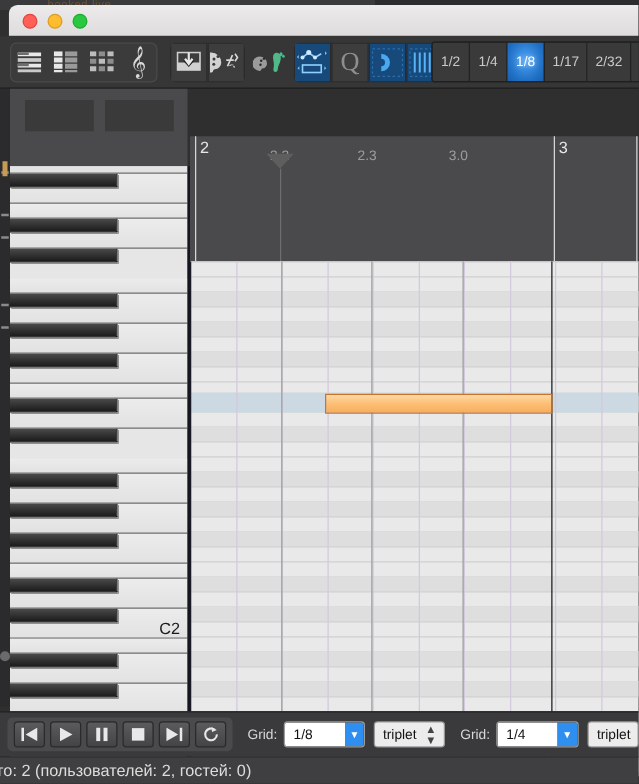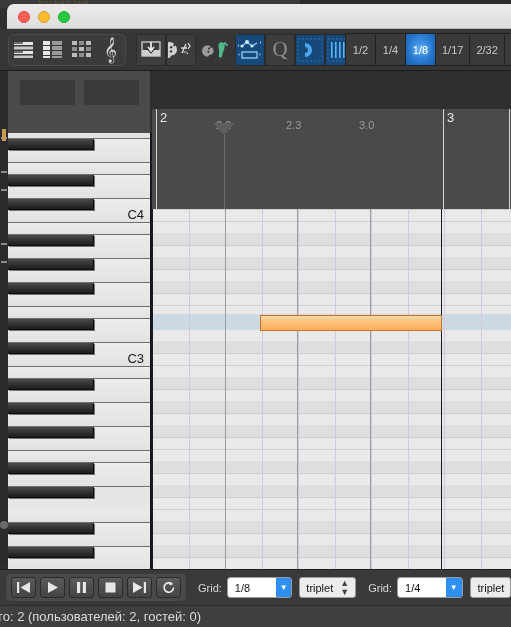--- a/index.html
+++ b/index.html
@@ -405,44 +405,41 @@
       <div class="amber"></div>
       <div class="knob"></div>
     </div>
 
     <div class="kb-header">
       <div class="slot a"></div>
       <div class="slot b"></div>
     </div>
 
     <div class="keyboard" id="keyboard">
-        <div class="wkey" style="top: 66px; height: 24px;">
-          <span class="label">C4</span>
-        </div>
         <div class="wkey" style="top: 42px; height: 24px;"></div>
         <div class="wkey" style="top: 30px; height: 12px;"></div>
         <div class="wkey" style="top: 6px; height: 24px;"></div>
         <div class="wkey" style="top: -18px; height: 24px;"></div>
         <div class="bkey" style="top: 66px;"></div>
         <div class="bkey" style="top: 42px;"></div>
         <div class="bkey" style="top: 6px;"></div>
-        <div class="wkey" style="top: 210px; height: 24px;">
-          <span class="label">C3</span>
-        </div>
         <div class="wkey" style="top: 186px; height: 24px;"></div>
         <div class="wkey" style="top: 174px; height: 12px;"></div>
         <div class="wkey" style="top: 150px; height: 24px;"></div>
         <div class="wkey" style="top: 126px; height: 24px;"></div>
         <div class="wkey" style="top: 102px; height: 24px;"></div>
         <div class="wkey" style="top: 90px; height: 12px;"></div>
         <div class="bkey" style="top: 210px;"></div>
         <div class="bkey" style="top: 186px;"></div>
         <div class="bkey" style="top: 150px;"></div>
         <div class="bkey" style="top: 126px;"></div>
         <div class="bkey" style="top: 102px;"></div>
+        <div class="wkey" style="top: 354px; height: 24px;">
+          <span class="label">C2</span>
+        </div>
         <div class="wkey" style="top: 330px; height: 24px;"></div>
         <div class="wkey" style="top: 318px; height: 12px;"></div>
         <div class="wkey" style="top: 294px; height: 24px;"></div>
         <div class="wkey" style="top: 270px; height: 24px;"></div>
         <div class="wkey" style="top: 246px; height: 24px;"></div>
         <div class="wkey" style="top: 234px; height: 12px;"></div>
         <div class="bkey" style="top: 354px;"></div>
         <div class="bkey" style="top: 330px;"></div>
         <div class="bkey" style="top: 294px;"></div>
         <div class="bkey" style="top: 270px;"></div>

